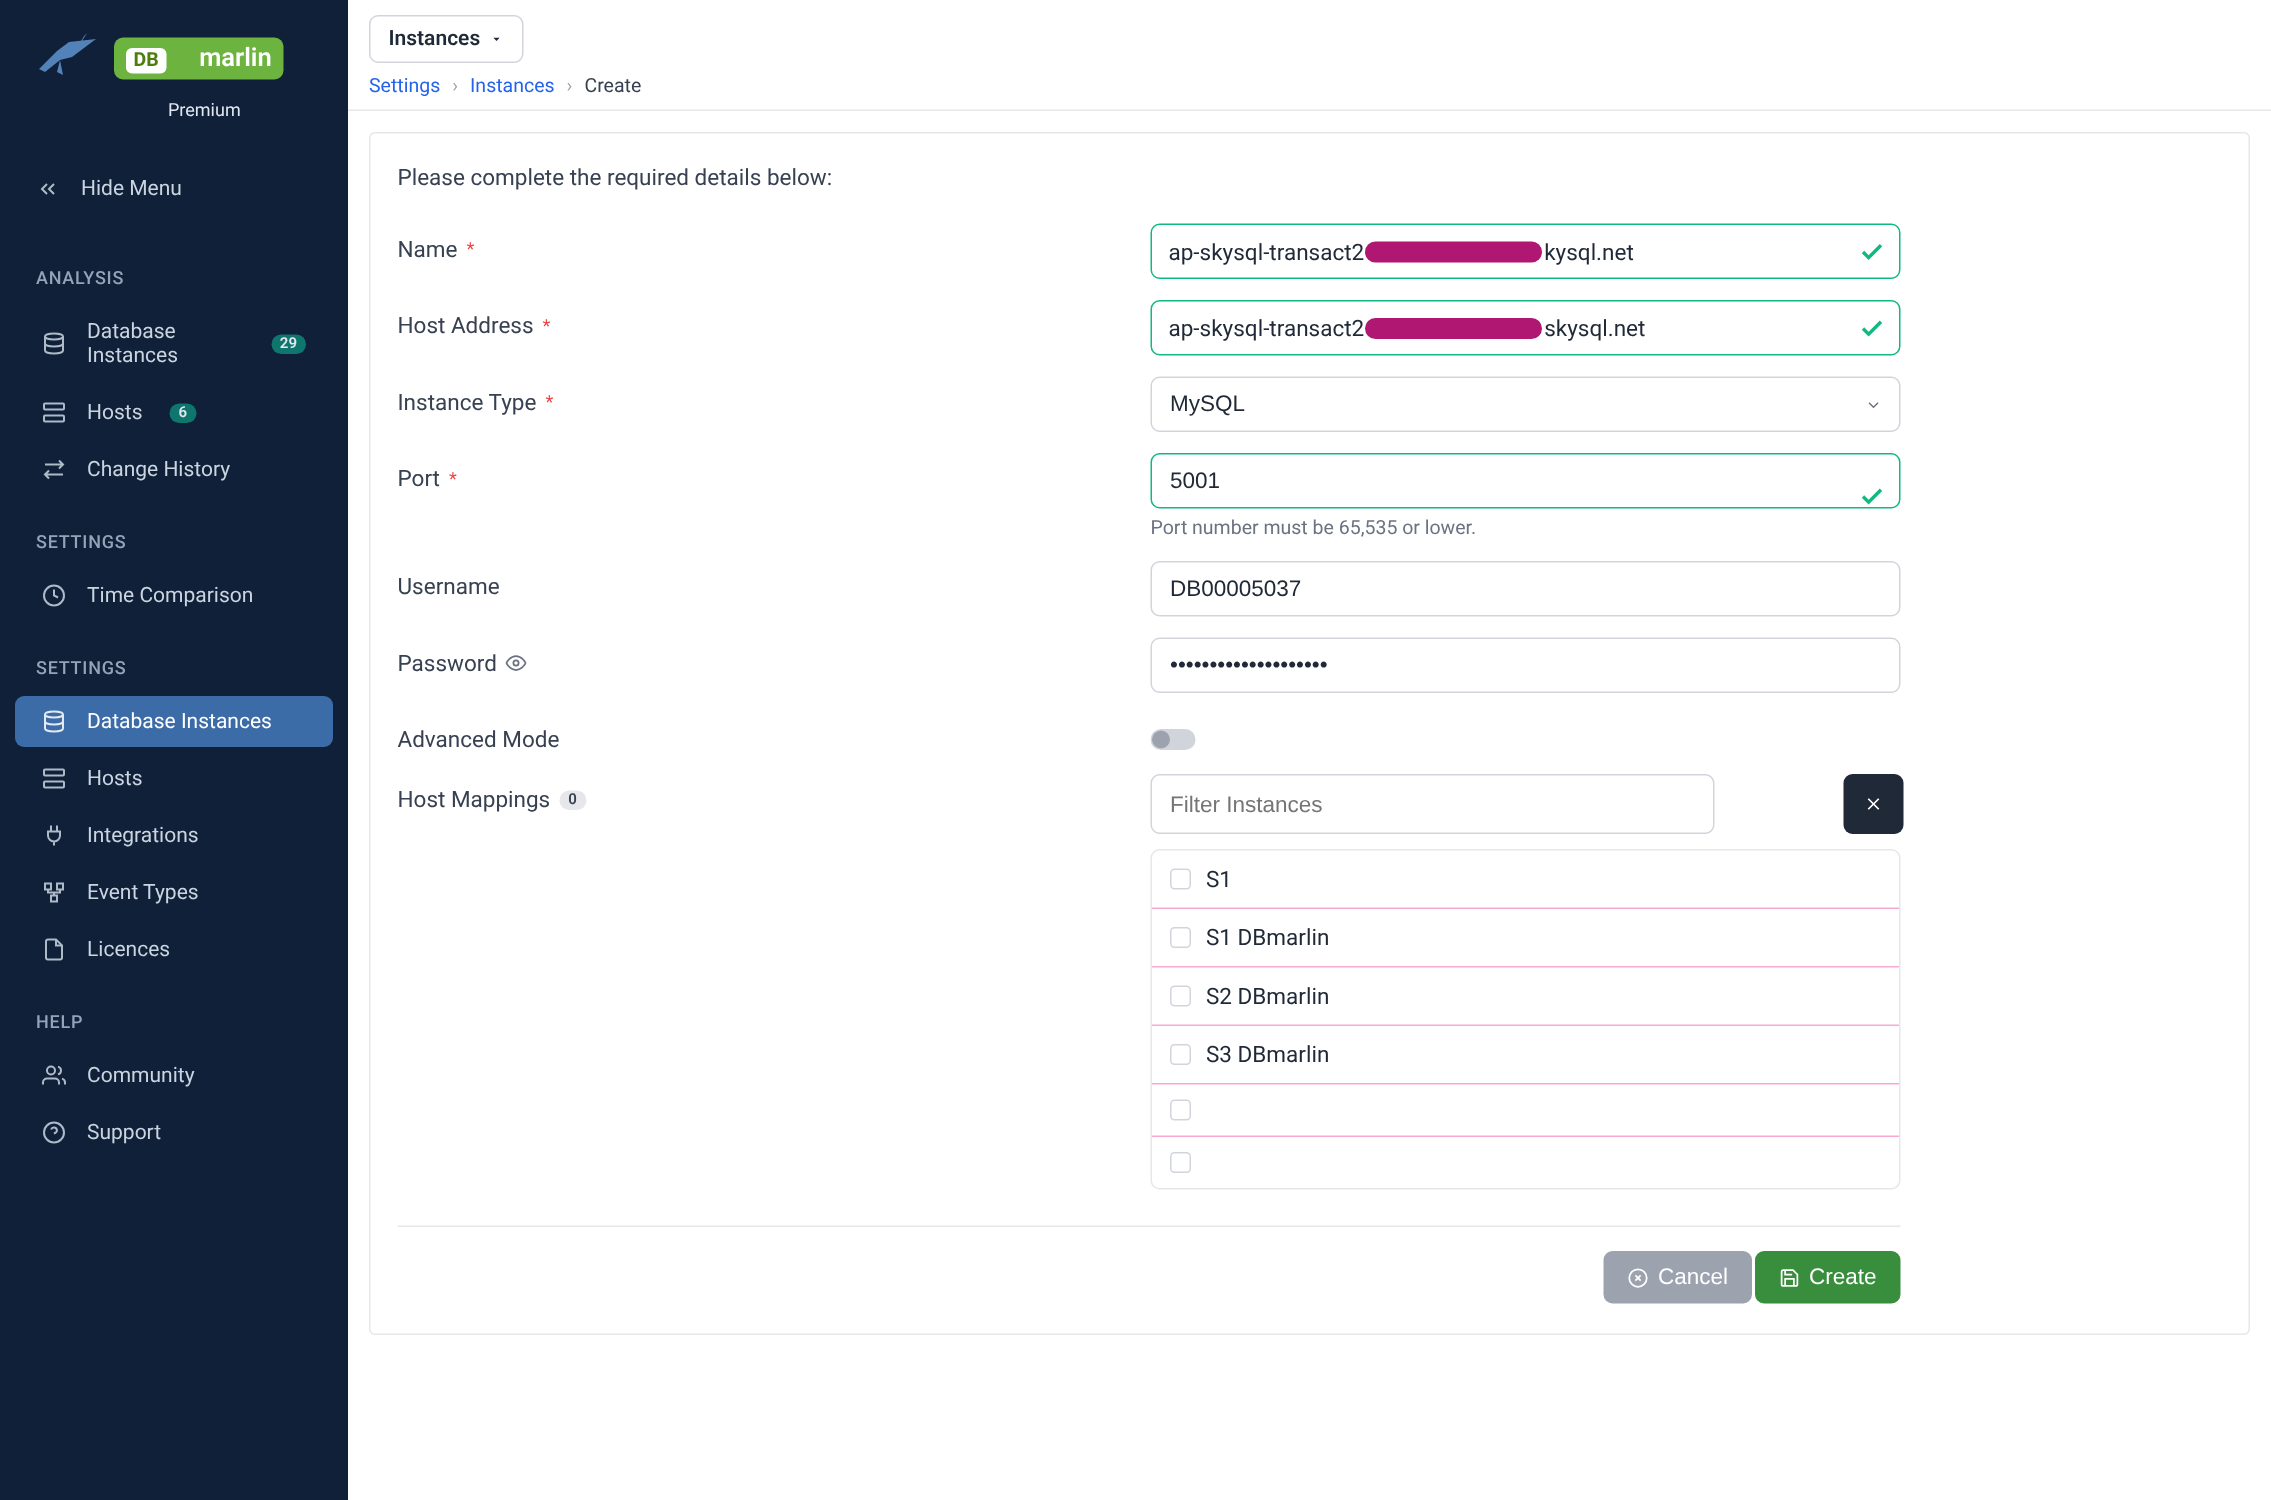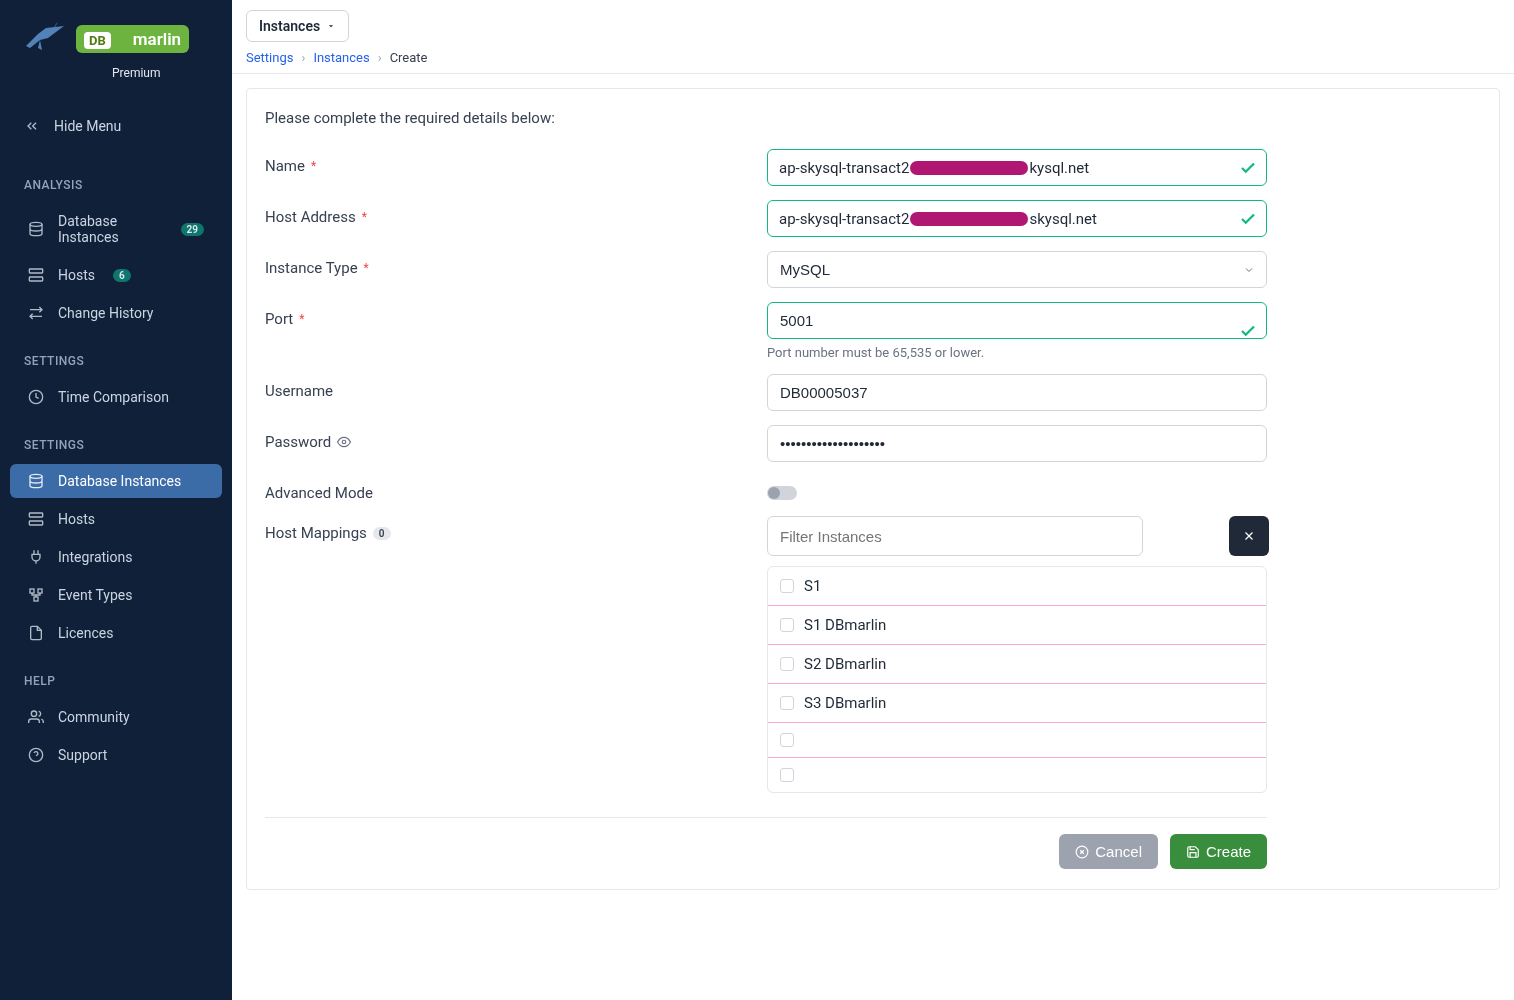--- a/index.html
+++ b/index.html
@@ -277,21 +277,21 @@
 .host-check {
   width: 14px; height: 14px;
   border: 1px solid #d1d5db;
   border-radius: 3px;
   cursor: pointer;
 }
 
 .actions {
   display: flex;
   justify-content: flex-end;
-  gap: 12px;
+  gap: 2px;
   margin-top: 24px;
   padding-top: 16px;
   border-top: 1px solid #e5e7eb;
   max-width: 1002px;
 }
 .btn {
   display: inline-flex;
   align-items: center;
   gap: 6px;
   padding: 9px 16px;

